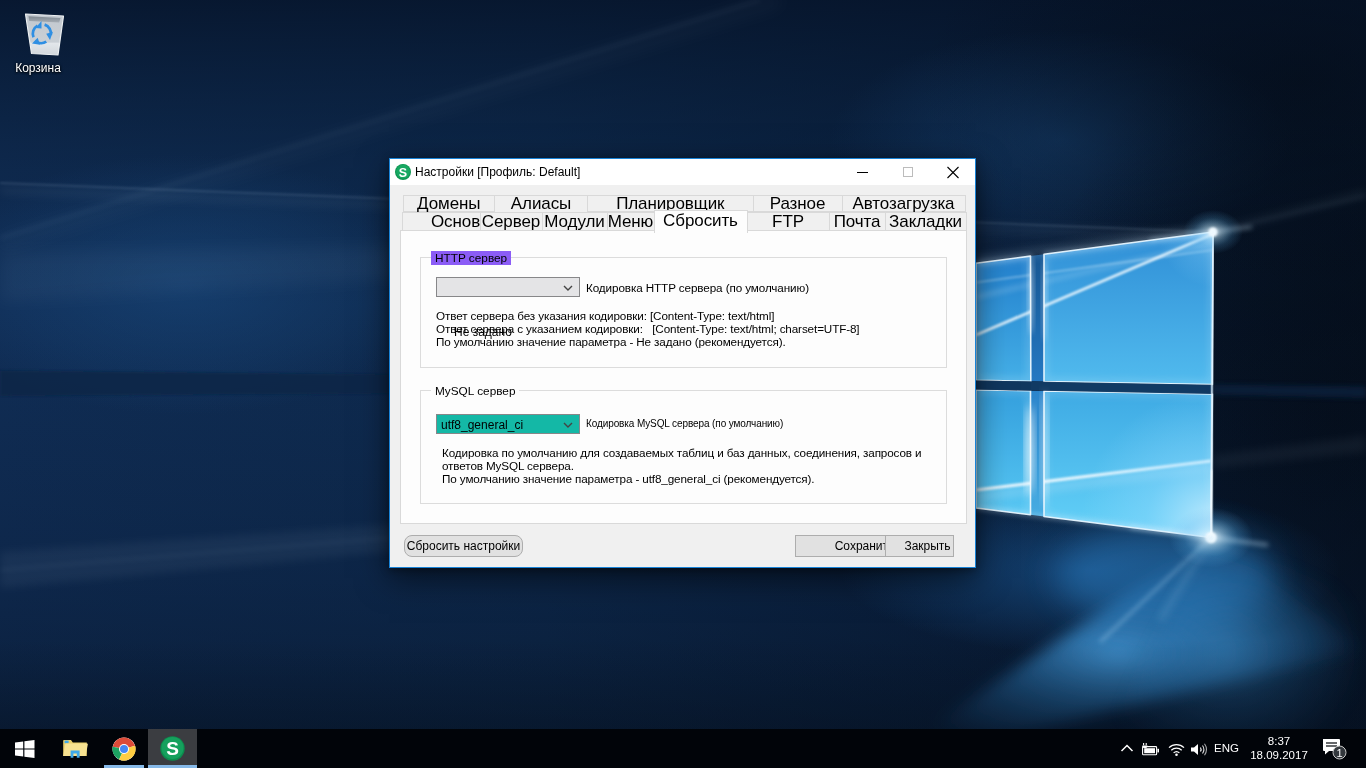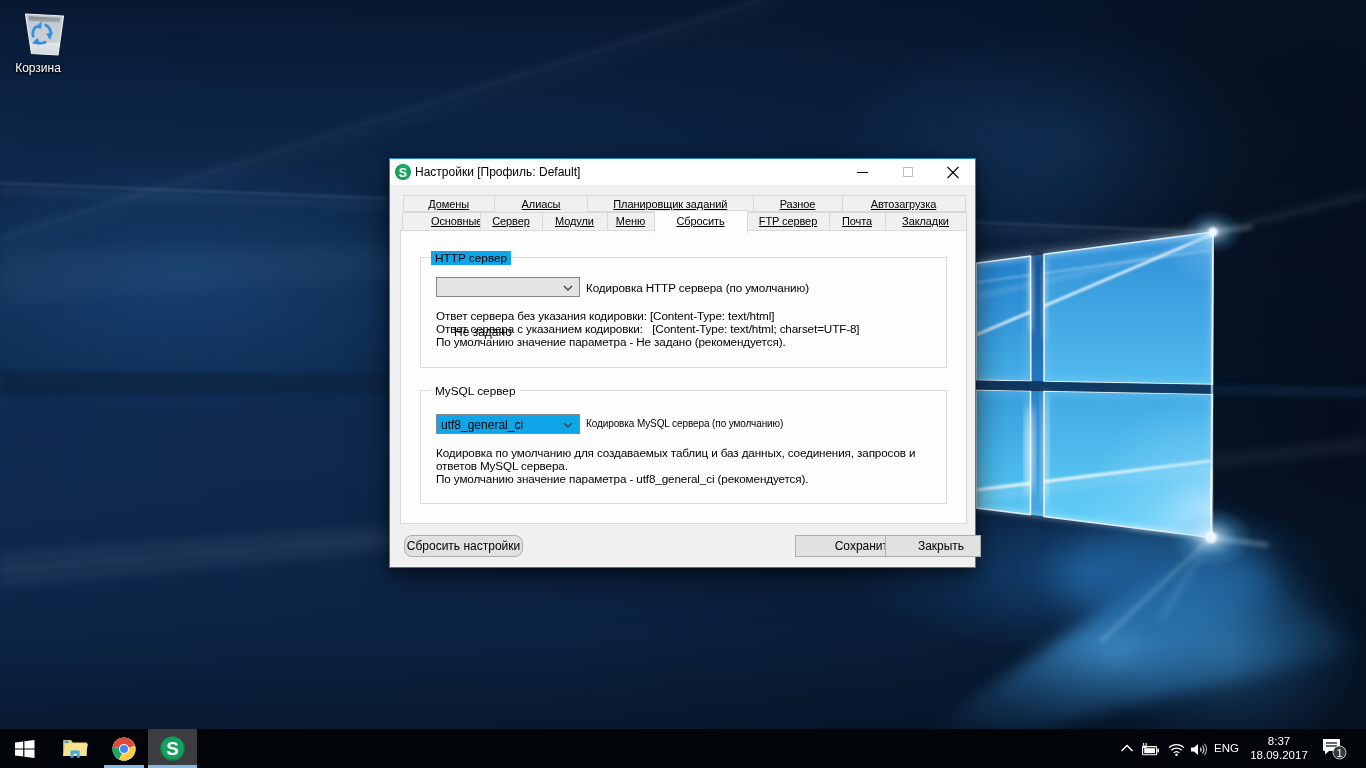--- a/index.html
+++ b/index.html
@@ -263,48 +263,48 @@
   <div class="tab" style="left:151.5px;width:66px;top:53px;height:18.5px;line-height:17.5px;">Модули</div>
   <div class="tab" style="left:216.5px;width:48px;top:53px;height:18.5px;line-height:17.5px;">Меню</div>
   <div class="tab" style="left:263.5px;width:94px;top:51px;height:22.5px;background:#fdfdfd;border-bottom:none;z-index:5;line-height:20.5px;">Сбросить</div>
   <div class="tab" style="left:356.5px;width:83px;top:53px;height:18.5px;line-height:17.5px;">FTP сервер</div>
   <div class="tab" style="left:438.5px;width:57px;top:53px;height:18.5px;line-height:17.5px;">Почта</div>
   <div class="tab" style="left:494.5px;width:82px;top:53px;height:18.5px;line-height:17.5px;">Закладки</div>
 
   <div class="abs" style="left:10px;top:71px;width:567px;height:294px;background:#fdfdfd;border:1px solid #d9d9d9;"></div>
 
   <div class="abs" style="left:30px;top:98px;width:527px;height:111px;border:1px solid #dcdcdc;"></div>
-  <div class="abs" style="left:41px;top:92px;background:#0ea5e9;padding:0 4px;font-size:11.8px;">HTTP сервер</div>
+  <div class="abs" style="left:41px;top:92px;background:#8b5cf6;padding:0 4px;font-size:11.8px;">HTTP сервер</div>
   <div class="abs combo" style="left:46px;top:118px;width:144px;height:20px;background:#e4e4e6;border:1px solid #878789;">
     <span style="position:absolute;left:17px;top:2.5px;font-size:12px;margin-top:44px;">Не задано</span>
     <svg width="10" height="6" style="position:absolute;right:6px;top:7px;">
           <polyline points="1,1 5,5 9,1" fill="none" stroke="#444" stroke-width="1.4"></polyline>
         </svg>
   </div>
   <div class="abs" style="left:196px;top:122px;font-size:11.7px;letter-spacing:-0.1px;">Кодировка HTTP сервера (по умолчанию)</div>
   <div class="abs" style="left:46px;top:151px;font-size:11.7px;letter-spacing:-0.12px;line-height:12.9px;white-space:pre;">Ответ сервера без указания кодировки: [Content-Type: text/html]
 Ответ сервера с указанием кодировки:   [Content-Type: text/html; charset=UTF-8]
 По умолчанию значение параметра - Не задано (рекомендуется).</div>
 
   <div class="abs" style="left:30px;top:231px;width:527px;height:114px;border:1px solid #dcdcdc;"></div>
   <div class="abs" style="left:41px;top:225px;background:#fdfdfd;padding:0 4px;font-size:11.8px;">MySQL сервер</div>
-  <div class="abs combo" style="left:46px;top:255px;width:144px;height:20px;background:#0ea5e9;border:1px solid #878789;">
+  <div class="abs combo" style="left:46px;top:255px;width:144px;height:20px;background:#14b8a6;border:1px solid #878789;">
     <span style="position:absolute;left:4px;top:2.5px;font-size:12px;">utf8_general_ci</span>
     <svg width="10" height="6" style="position:absolute;right:6px;top:7px;">
           <polyline points="1,1 5,5 9,1" fill="none" stroke="#444" stroke-width="1.4"></polyline>
         </svg>
   </div>
   <div class="abs" style="left:196px;top:259px;font-size:10px;letter-spacing:-0.1px;">Кодировка MySQL сервера (по умолчанию)</div>
-  <div class="abs" style="left:46px;top:288px;font-size:11.7px;letter-spacing:-0.12px;line-height:12.9px;white-space:pre;">Кодировка по умолчанию для создаваемых таблиц и баз данных, соединения, запросов и
+  <div class="abs" style="left:52px;top:288px;font-size:11.7px;letter-spacing:-0.12px;line-height:12.9px;white-space:pre;">Кодировка по умолчанию для создаваемых таблиц и баз данных, соединения, запросов и
 ответов MySQL сервера.
 По умолчанию значение параметра - utf8_general_ci (рекомендуется).</div>
 
   <div class="btn abs" style="left:14px;top:376px;width:119px;border-radius:8px;">Сбросить настройки</div>
   <div class="btn abs" style="left:405px;top:376px;width:104px;padding-left:35px;">Сохранить</div>
-  <div class="btn abs" style="left:495px;top:376px;width:96px;padding-left:16px;">Закрыть</div>
+  <div class="btn abs" style="left:495px;top:376px;width:69px;padding-left:16px;">Закрыть</div>
 </div>
 
 <div class="abs" id="taskbar" style="left:0;top:729px;width:1366px;height:39px;background:#010409;">
 
   <svg class="abs" width="20" height="18" viewBox="0 0 20 18" style="left:15px;top:11px;">
     <g fill="#ffffff">
       <polygon points="0,2.6 8.2,1.4 8.2,8.4 0,8.4"></polygon>
       <polygon points="9.4,1.2 19.5,0 19.5,8.4 9.4,8.4"></polygon>
       <polygon points="0,9.6 8.2,9.6 8.2,16.6 0,15.4"></polygon>
       <polygon points="9.4,9.6 19.5,9.6 19.5,18 9.4,16.8"></polygon>
@@ -372,14 +372,14 @@
       <line x1="4" y1="5" x2="15" y2="5"></line>
       <line x1="4" y1="8" x2="15" y2="8"></line>
     </g>
     <circle cx="17.5" cy="14.5" r="6.5" fill="#33383d" stroke="#c8c8c8" stroke-width="1"></circle>
     <text x="17.5" y="18.6" text-anchor="middle" font-size="11" fill="#fff">1</text>
   </svg>
 </div>
 </div>
 <style>
   .btn { height:22px; background:#e1e1e1; border:1px solid #adadad; font-size:12px; text-align:center; line-height:20px; color:#000; }
-  .tab { position:absolute; background:#f0f0f0; border:1px solid #d9d9d9; font-size:11px; letter-spacing:-0.1px; text-align:center; color:#000;text-decoration:underline; }
+  .tab { position:absolute; background:#f0f0f0; border:1px solid #d9d9d9; font-size:17px; letter-spacing:-0.1px; text-align:center; color:#000; }
 </style>
 
 </body></html>

